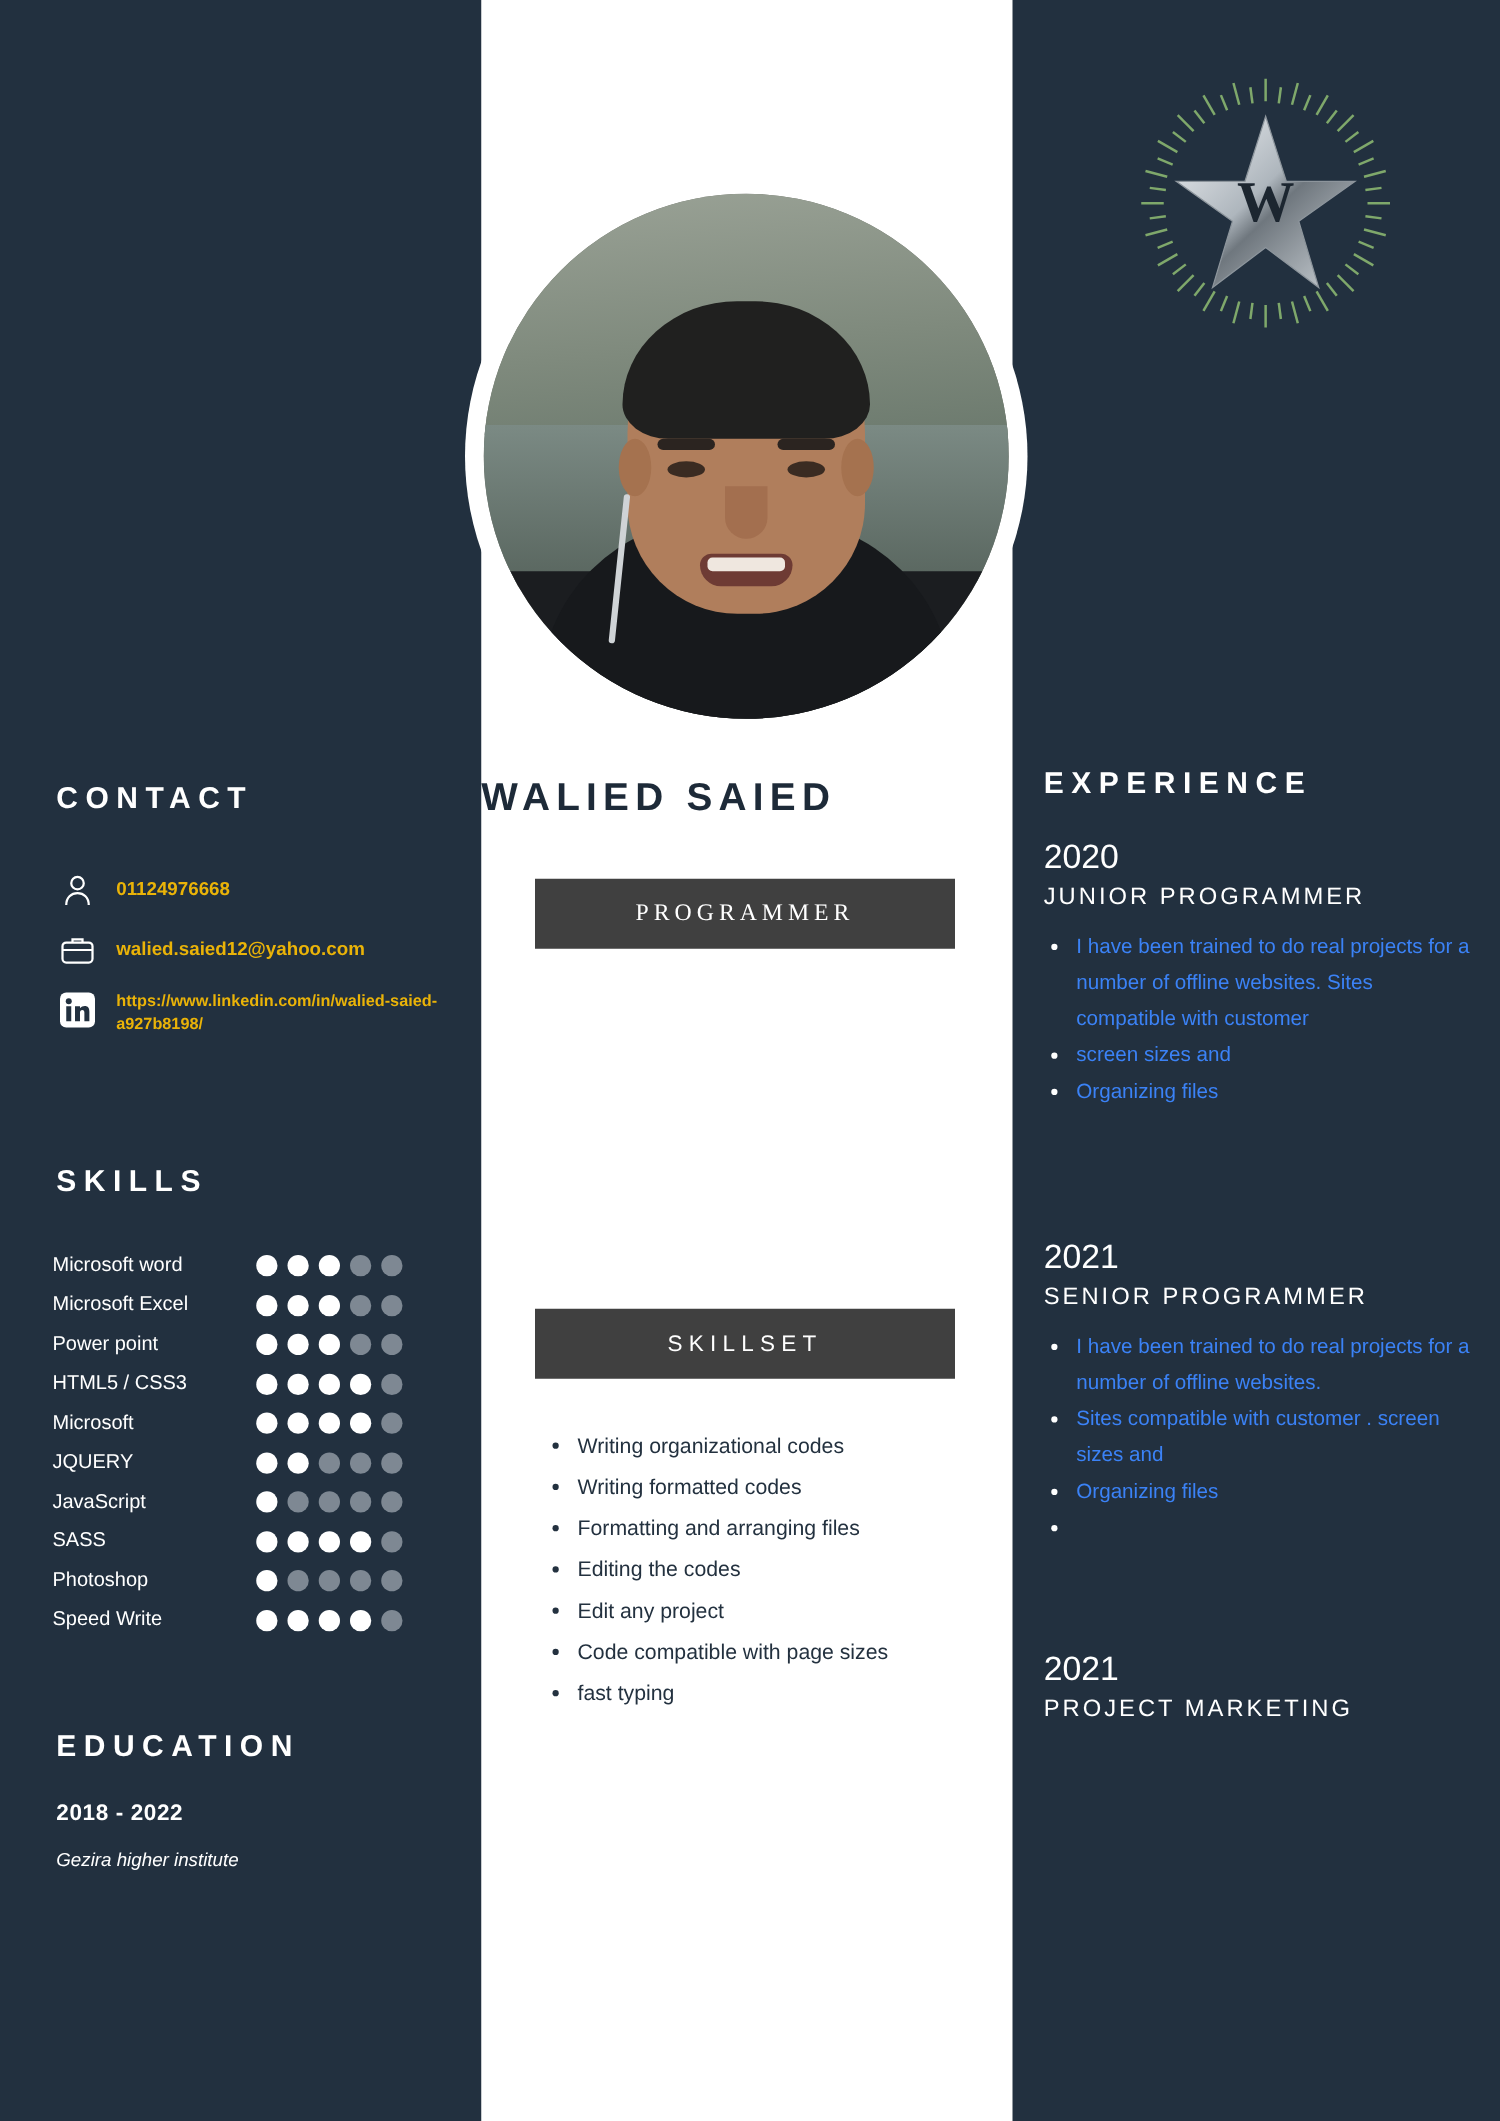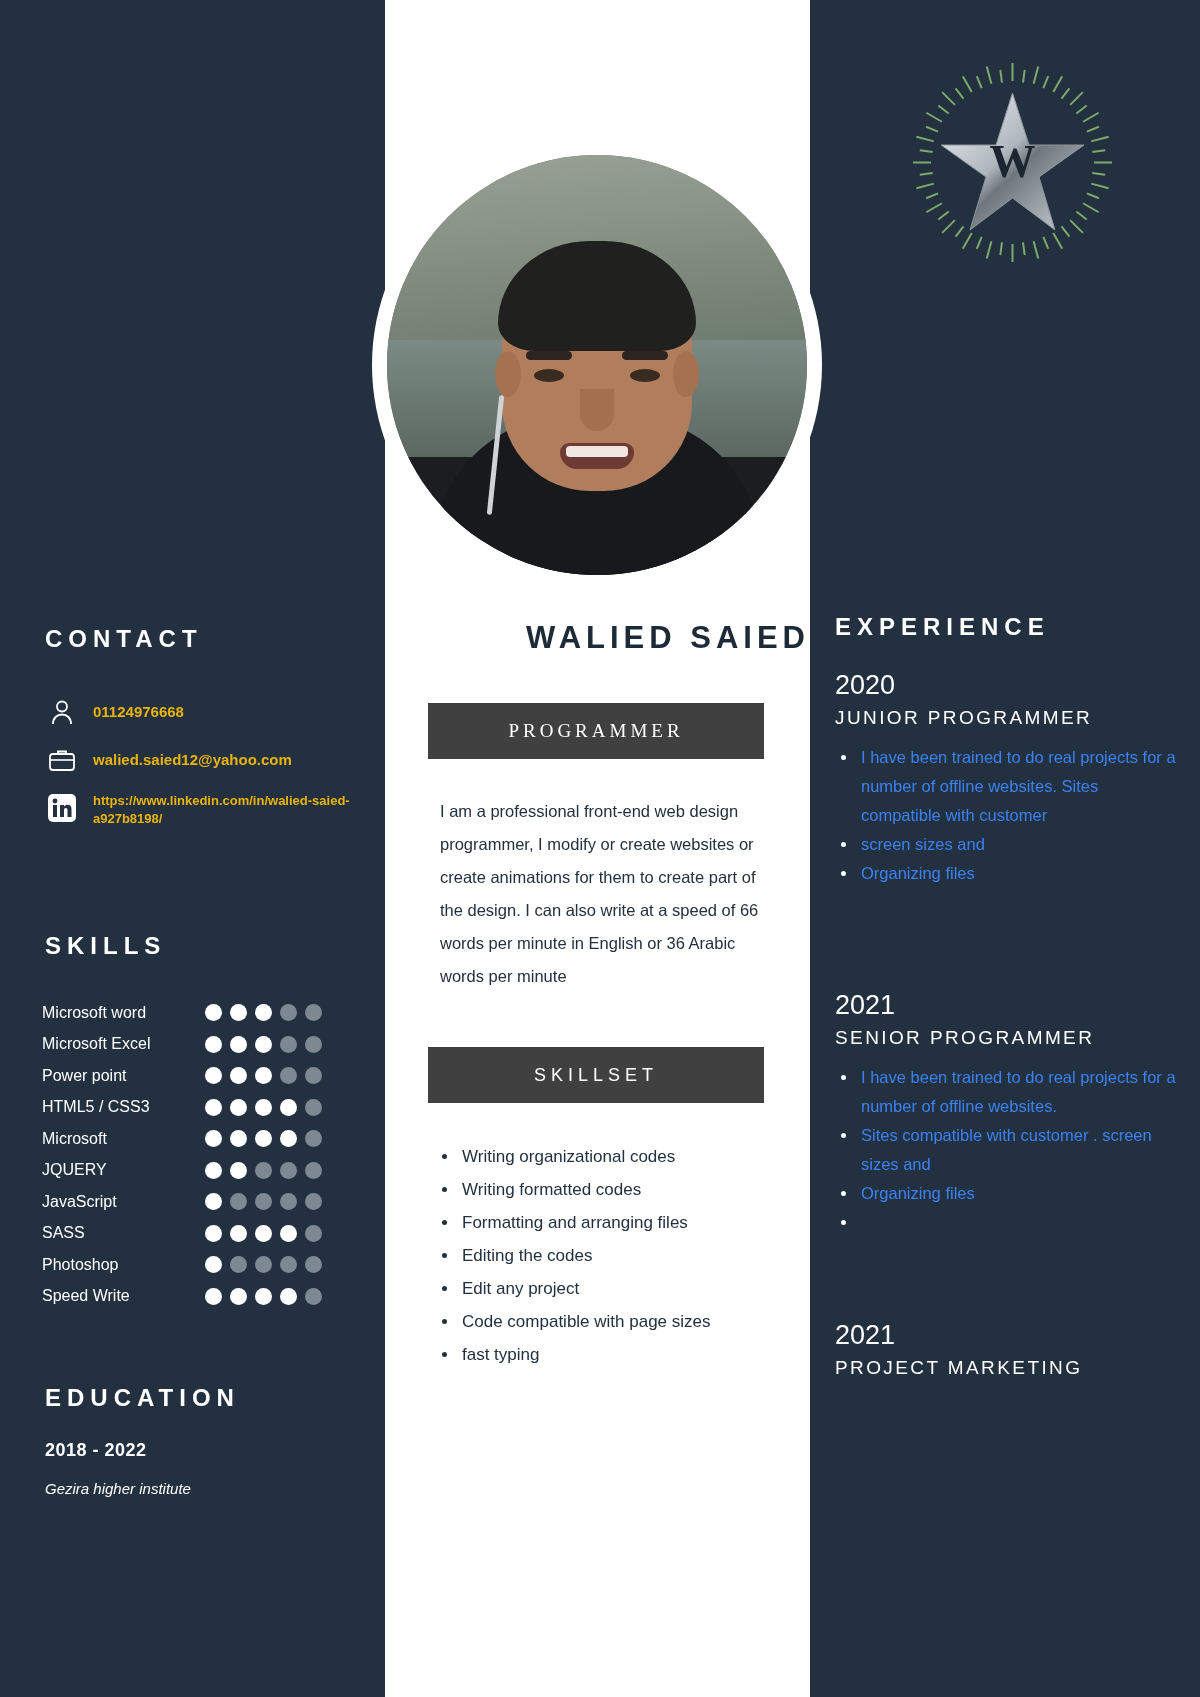--- a/index.html
+++ b/index.html
@@ -150,21 +150,21 @@
     left: 905px; top: 55px;
     width: 215px; height: 215px;
   }
   .badge svg { display: block; }
 
   
   .name {
     position: absolute;
     left: 385px; top: 620px;
     width: 425px;
-    text-align: right;
+    text-align: left;
     font-size: 31px;
     font-weight: 700;
     letter-spacing: 5px;
     color: #1d2a38;
   }
 
   
   .bar {
     position: absolute;
     left: 428px;
@@ -460,21 +460,20 @@
           <div class="ph-teeth"></div>
         </div>
       <div class="ph-earphone"></div>
     </div>
   </div>
 
   <div class="name">WALIED SAIED</div>
 
   <div class="bar programmer">PROGRAMMER</div>
 
-  <div class="about">I am a professional front-end web design programmer, I modify or create websites or create animations for them to create part of the design. I can also write at a speed of 66 words per minute in English or 36 Arabic words per minute</div>
 
   <div class="bar skillset">SKILLSET</div>
 
   <ul class="skillset-list">
     <li>Writing organizational codes</li>
     <li>Writing formatted codes</li>
     <li>Formatting and arranging files</li>
     <li>Editing the codes</li>
     <li>Edit any project</li>
     <li>Code compatible with page sizes</li>

